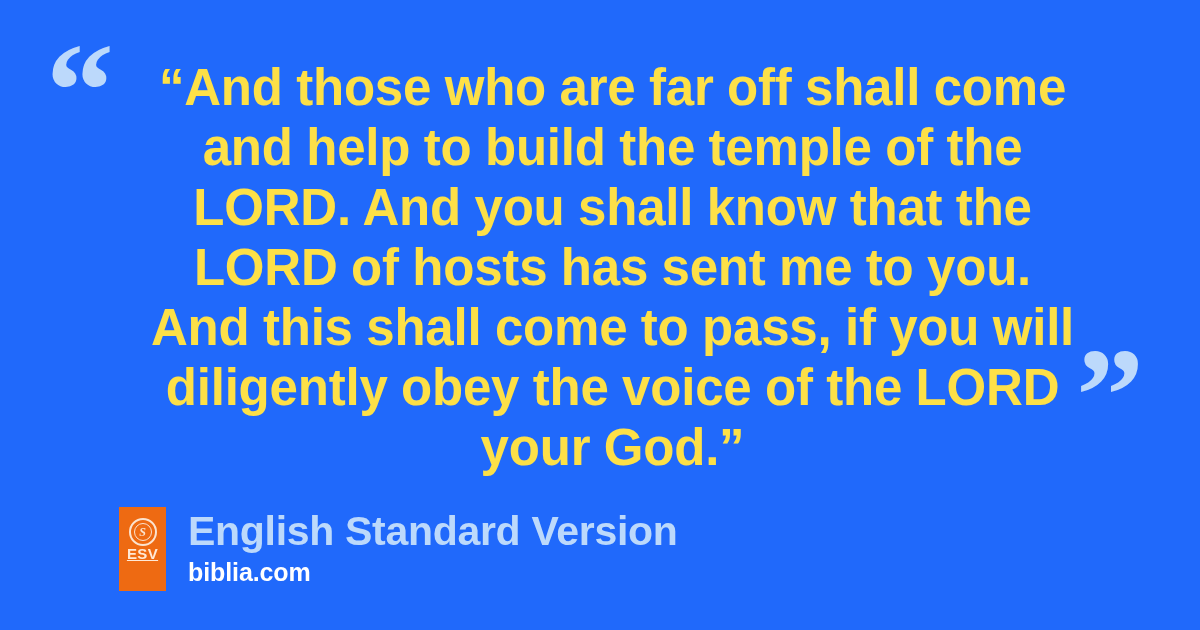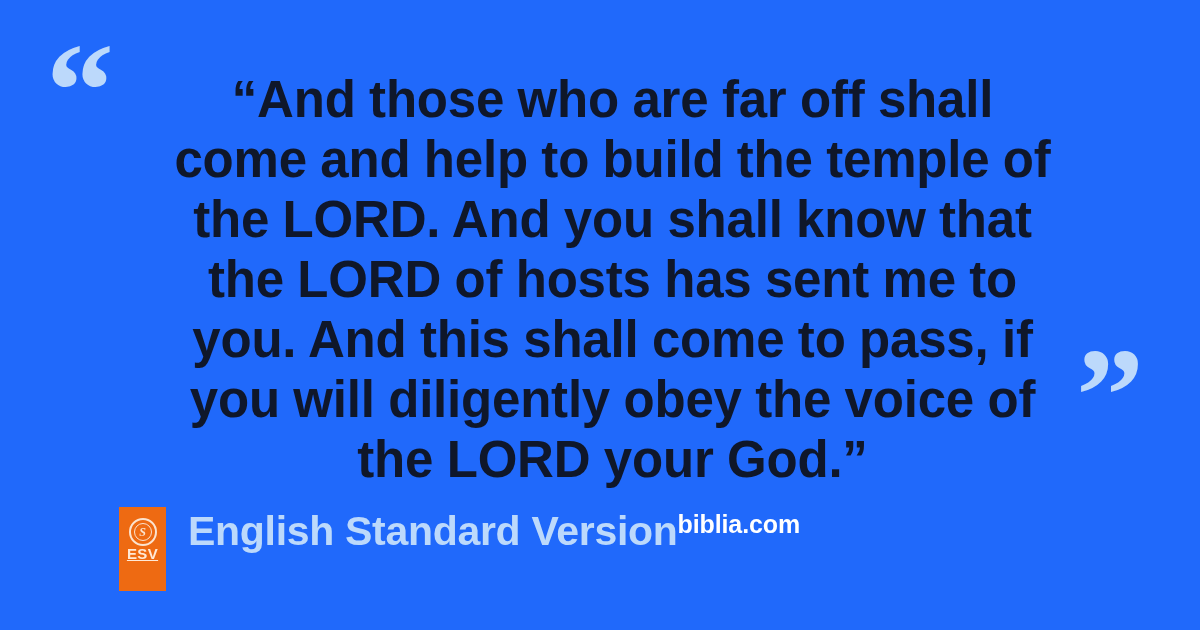--- a/index.html
+++ b/index.html
@@ -44,22 +44,22 @@
   }
 
   
   .verse-wrap {
     position: absolute;
     left: 150px;
     top: 58px;
     width: 925px;
   }
   .verse {
-    margin: 12px;
-    color: #0f172a;
+    margin: 0;
+    color: #fde047;
     font-family: "Liberation Sans", sans-serif;
     font-weight: 700;
     font-size: 51px;
     line-height: 60px;
     text-align: center;
     letter-spacing: -0.2px;
     word-spacing: -0.5px;
   }
 
   
@@ -118,21 +118,21 @@
     font-weight: 700;
     font-size: 15px;
     letter-spacing: 0.4px;
     line-height: 1;
     text-decoration: underline;
   }
 
   .attr-text {
     margin-left: 22px;
     display: flex;
-    flex-direction: row;
+    flex-direction: column;
     justify-content: flex-start;
   }
   .attr-title {
     color: #bcd9fb;
     font-family: "Liberation Sans", sans-serif;
     font-weight: 700;
     font-size: 41px;
     line-height: 48px;
     letter-spacing: -0.3px;
     white-space: nowrap;

